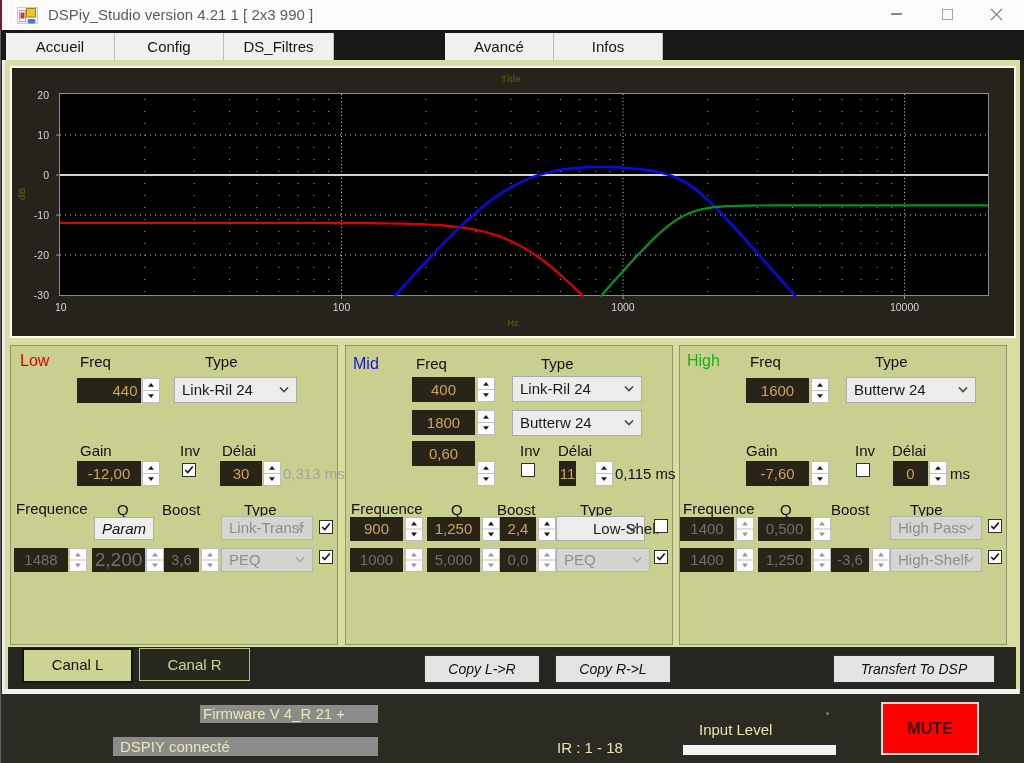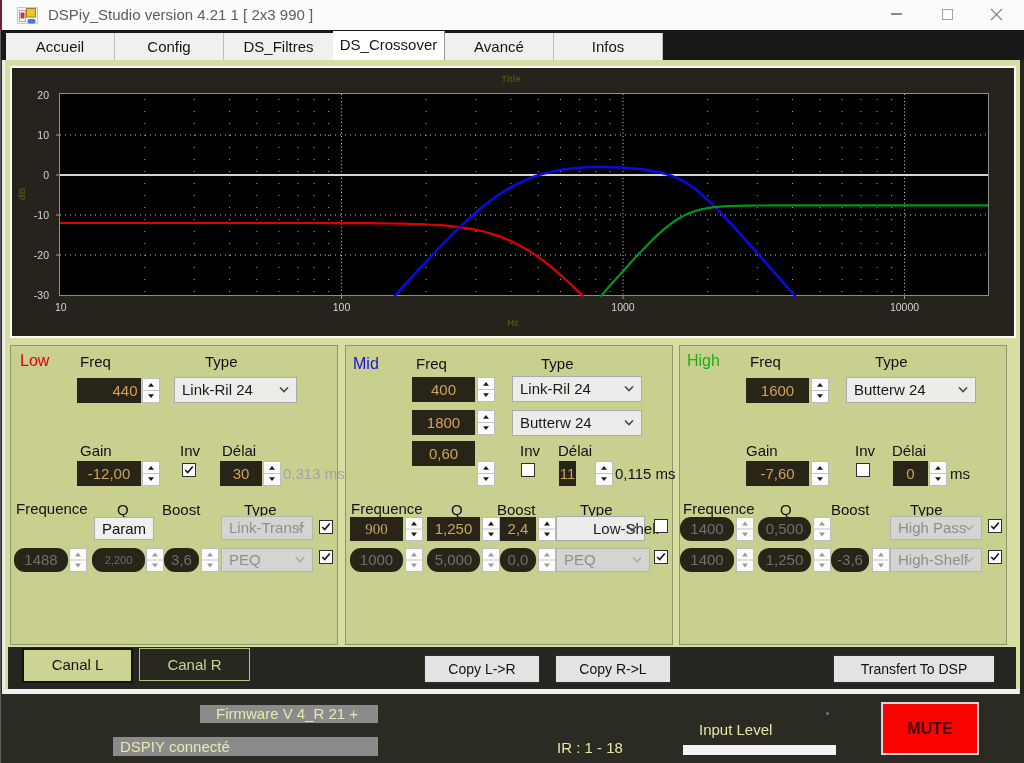--- a/index.html
+++ b/index.html
@@ -6,27 +6,27 @@
 #titlebar{left:0;top:0;width:1024px;height:30px;background:#fbfbfb;border-left:2px solid #6d2030;box-sizing:border-box;}
 #titletext{left:48px;top:6px;font-size:15px;color:#5c5c5c;}
 #tabstrip{left:0;top:30px;width:1024px;height:30px;background:#181816;}
 .tab{position:absolute;top:3px;height:27px;background:#f0f0ef;color:#161616;font-size:15px;text-align:center;line-height:27px;border-right:1px solid #bdbdbd;box-sizing:border-box;}
 .tab.active{top:1px;height:29px;background:#ffffff;z-index:2;border-right:1px solid #999;}
 #form{left:3px;top:60px;width:1018px;height:634px;background:#d8dda2;}
 #chartbox{left:7px;top:6px;width:1006px;height:272px;background:#26231d;border:2px solid #fafaf6;box-sizing:border-box;}
 .panel{position:absolute;width:328px;height:300px;background:#c9d08f;border:1px solid #8f9766;box-sizing:border-box;}
 .lbl{position:absolute;font-size:15px;color:#111;white-space:nowrap;}
 .num{position:absolute;background:#282418;color:#cfa35c;text-align:center;box-sizing:border-box;}
-.num.dis{color:#6f6f6f;border-radius:11px;}
+.num.dis{color:#6f6f6f;}
 .spin{position:absolute;background:#fdfdfd;border:1px solid #bdbdbd;box-sizing:border-box;}
 .combo{position:absolute;background:#ececeb;border:1px solid #aaa;font-size:15px;color:#1a1a1a;padding-left:7px;box-sizing:border-box;white-space:nowrap;}
 .combo.dis{background:#d4d4d1;color:#8e8e8e;border-color:#b5b5b0;}
 .chev{position:absolute;right:7px;top:50%;margin-top:-3px;}
 .chk{position:absolute;width:12px;height:12px;background:#fff;border:1px solid #2e2e2e;}
-.btn{position:absolute;background:#e3e3e3;border:1px solid #2e2e2e;color:#111;font-size:14px;text-align:center;box-sizing:border-box;}
+.btn{position:absolute;background:#e3e3e3;border:1px solid #2e2e2e;color:#111;font-size:14px;text-align:center;box-sizing:border-box;font-style:italic;}
 .graybox{position:absolute;background:#8b8b8b;color:#e9e9af;font-size:15px;box-sizing:border-box;}
 .paletext{position:absolute;color:#e6e6ac;font-size:15px;white-space:nowrap;}
 </style></head>
 <body>
 <div class="abs" id="titlebar"></div>
 <svg class="abs" style="left:17px;top:7px" width="22" height="18" viewBox="0 0 22 18">
  <rect x="0.5" y="0.5" width="20" height="16" fill="#f2f5f7" stroke="#b9ccd8" stroke-width="1"></rect>
  <rect x="2.5" y="3.5" width="6" height="11" fill="#fdfdfd" stroke="#cf9a9a" stroke-width="1"></rect>
  <rect x="3.5" y="5.5" width="4" height="6" fill="#c23a3a"></rect>
  <rect x="9.5" y="1.5" width="9" height="8.5" fill="#efc52c" stroke="#99831c" stroke-width="1"></rect>
@@ -35,21 +35,20 @@
 <div class="abs" id="titletext">DSPiy_Studio version 4.21 1 [ 2x3 990 ]</div>
 <div class="abs" style="left:891px;top:13px;width:11px;height:2px;background:#8a8a8a"></div>
 <div class="abs" style="left:942px;top:9px;width:9px;height:9px;border:1.5px solid #a2a2a2"></div>
 <svg class="abs" style="left:990px;top:8px" width="13" height="13">
     <path d="M1,1 L12,12 M12,1 L1,12" stroke="#8a8a8a" stroke-width="1.4"></path>
   </svg>
 <div class="abs" id="tabstrip">
 <div class="tab" style="left:6px;width:109px;">Accueil</div>
 <div class="tab" style="left:115px;width:109px;">Config</div>
 <div class="tab" style="left:224px;width:110px;">DS_Filtres</div>
-<div class="tab active" style="left:333px;width:112px;">DS_Crossover</div>
 <div class="tab" style="left:445px;width:109px;">Avancé</div>
 <div class="tab" style="left:554px;width:109px;">Infos</div>
 </div>
 <div class="abs" id="form">
 <div class="abs" id="chartbox"></div>
 <svg class="abs" style="left:9px;top:5px" width="1002" height="269" viewBox="0 0 1002 269">
 <g transform="translate(-12,-65)">
 <rect x="59.5" y="93.5" width="929" height="202" fill="#000" stroke="#8c8c8c" stroke-width="1"></rect>
 <path d="M144.7,99 V295 M194.3,99 V295 M229.5,99 V295 M256.8,99 V295 M279.0,99 V295 M297.9,99 V295 M314.2,99 V295 M328.6,99 V295 M426.2,99 V295 M475.8,99 V295 M511.0,99 V295 M538.3,99 V295 M560.5,99 V295 M579.4,99 V295 M595.7,99 V295 M610.1,99 V295 M707.7,99 V295 M757.3,99 V295 M792.5,99 V295 M819.8,99 V295 M842.0,99 V295 M860.9,99 V295 M877.2,99 V295 M891.6,99 V295" stroke="#a0a0a0" stroke-width="1" stroke-dasharray="1 11" fill="none"></path>
 <path d="M341.5,94 V295 M623.0,94 V295 M904.5,94 V295" stroke="#c9c9c9" stroke-width="1" stroke-dasharray="1 2.5" fill="none"></path>
@@ -132,21 +131,21 @@
         <path d="M2.2,6 L4.7,8.6 L9.8,2.4" fill="none" stroke="#111" stroke-width="1.5"></path>
       </svg>
     </div>
 <div class="num dis" style="left:14px;top:548px;width:54px;height:24px;line-height:24px;font-size:15px;">1488</div>
 <div class="spin" style="left:69px;top:548px;width:18px;height:24px;">
 <svg width="16" height="22" viewBox="0 0 16 22">
 <line x1="0" y1="11.0" x2="16" y2="11.0" stroke="#c4c4c4"></line>
 <path d="M8.0,3.6 l3.0,3.8 h-6.0 z" fill="#9a9a9a"></path>
 <path d="M8.0,18.4 l-3.0,-3.8 h6.0 z" fill="#9a9a9a"></path>
 </svg></div>
-<div class="num dis" style="left:92px;top:548px;width:53px;height:24px;line-height:24px;font-size:11px;">2,200</div>
+<div class="num dis" style="left:92px;top:548px;width:53px;height:24px;line-height:24px;font-size:19px;">2,200</div>
 <div class="spin" style="left:146px;top:548px;width:18px;height:24px;">
 <svg width="16" height="22" viewBox="0 0 16 22">
 <line x1="0" y1="11.0" x2="16" y2="11.0" stroke="#c4c4c4"></line>
 <path d="M8.0,3.6 l3.0,3.8 h-6.0 z" fill="#9a9a9a"></path>
 <path d="M8.0,18.4 l-3.0,-3.8 h6.0 z" fill="#9a9a9a"></path>
 </svg></div>
 <div class="num dis" style="left:164px;top:548px;width:35px;height:24px;line-height:24px;font-size:15px;">3,6</div>
 <div class="spin" style="left:201px;top:548px;width:18px;height:24px;">
 <svg width="16" height="22" viewBox="0 0 16 22">
 <line x1="0" y1="11.0" x2="16" y2="11.0" stroke="#c4c4c4"></line>
@@ -203,21 +202,21 @@
 <svg width="16" height="23" viewBox="0 0 16 23">
 <line x1="0" y1="11.5" x2="16" y2="11.5" stroke="#c4c4c4"></line>
 <path d="M8.0,3.9 l3.0,3.8 h-6.0 z" fill="#1c1c1c"></path>
 <path d="M8.0,19.1 l-3.0,-3.8 h6.0 z" fill="#1c1c1c"></path>
 </svg></div>
 <div class="lbl" style="left:615px;top:465px;color:#111;font-size:15px;">0,115 ms</div>
 <div class="lbl" style="left:351px;top:500px;color:#111;font-size:15px;">Frequence</div>
 <div class="lbl" style="left:451px;top:501px;color:#111;font-size:15px;">Q</div>
 <div class="lbl" style="left:497px;top:501px;color:#111;font-size:15px;">Boost</div>
 <div class="lbl" style="left:580px;top:501px;color:#111;font-size:15px;">Type</div>
-<div class="num" style="left:350px;top:517px;width:53px;height:24px;line-height:24px;font-size:15px;font-family:Liberation Serif, serif;">900</div>
+<div class="num" style="left:350px;top:517px;width:53px;height:24px;line-height:24px;font-size:15px;">900</div>
 <div class="spin" style="left:405px;top:517px;width:18px;height:24px;">
 <svg width="16" height="22" viewBox="0 0 16 22">
 <line x1="0" y1="11.0" x2="16" y2="11.0" stroke="#c4c4c4"></line>
 <path d="M8.0,3.6 l3.0,3.8 h-6.0 z" fill="#1c1c1c"></path>
 <path d="M8.0,18.4 l-3.0,-3.8 h6.0 z" fill="#1c1c1c"></path>
 </svg></div>
 <div class="num" style="left:427px;top:517px;width:53px;height:24px;line-height:24px;font-size:15px;">1,250</div>
 <div class="spin" style="left:482px;top:517px;width:18px;height:24px;">
 <svg width="16" height="22" viewBox="0 0 16 22">
 <line x1="0" y1="11.0" x2="16" y2="11.0" stroke="#c4c4c4"></line>
@@ -363,18 +362,18 @@
 <div class="abs" style="left:139px;top:648px;width:111px;height:33px;background:#28281f;border:1px solid #b9bf8a;box-sizing:border-box;color:#ccd393;font-size:15px;text-align:center;line-height:31px;">Canal R</div>
 <div class="btn" style="left:424px;top:655px;width:116px;height:28px;line-height:26px;">Copy L-&gt;R</div>
 <div class="btn" style="left:555px;top:655px;width:116px;height:28px;line-height:26px;">Copy R-&gt;L</div>
 <div class="btn" style="left:833px;top:655px;width:162px;height:28px;line-height:26px;">Transfert To DSP</div>
 <div class="abs" style="left:2px;top:689px;width:1017px;height:5px;background:#f2f2ee"></div>
 <div class="abs" style="left:0;top:694px;width:1024px;height:69px;background:#2b2b23;"></div>
 <div class="abs" style="left:2px;top:60px;width:3px;height:634px;background:#eeeee6;"></div>
 <div class="abs" style="left:0;top:30px;width:1px;height:733px;background:#5f5f5f;"></div>
 <div class="abs" style="left:1019px;top:60px;width:1px;height:630px;background:#d8d8cf;"></div>
 <div class="abs" style="left:1020px;top:60px;width:4px;height:634px;background:#26261f;"></div>
-<div class="graybox" style="left:200px;top:705px;width:178px;height:18px;line-height:18px;padding-left:16px;">Firmware V 4_R 21 +</div>
+<div class="graybox" style="left:200px;top:705px;width:178px;height:18px;line-height:18px;padding-left:3px;">Firmware V 4_R 21 +</div>
 <div class="graybox" style="left:113px;top:737px;width:265px;height:19px;line-height:19px;padding-left:7px;">DSPIY connecté</div>
 <div class="paletext" style="left:557px;top:739px;">IR : 1 - 18</div>
 <div class="paletext" style="left:699px;top:721px;">Input Level</div>
 <div class="abs" style="left:683px;top:745px;width:153px;height:10px;background:#f2f2f2;"></div>
 <div class="abs" style="left:826px;top:712px;width:3px;height:3px;background:#777;border-radius:50%;"></div>
 <div class="abs" style="left:881px;top:702px;width:98px;height:53px;background:#fb0300;border:2px solid #d8d8d8;box-sizing:border-box;color:#3c0a0a;font-size:16px;font-weight:bold;text-align:center;line-height:49px;">MUTE</div>
 </body></html>

